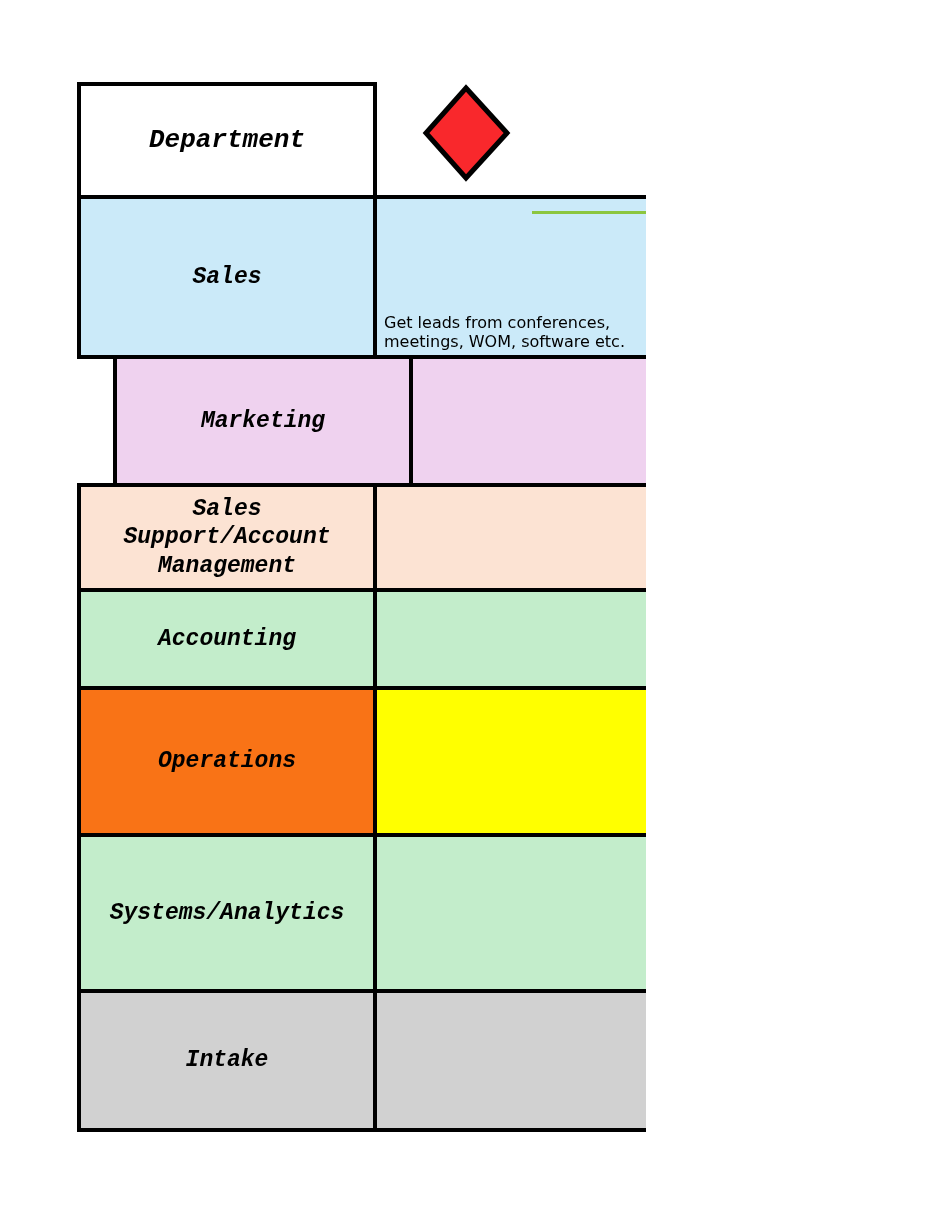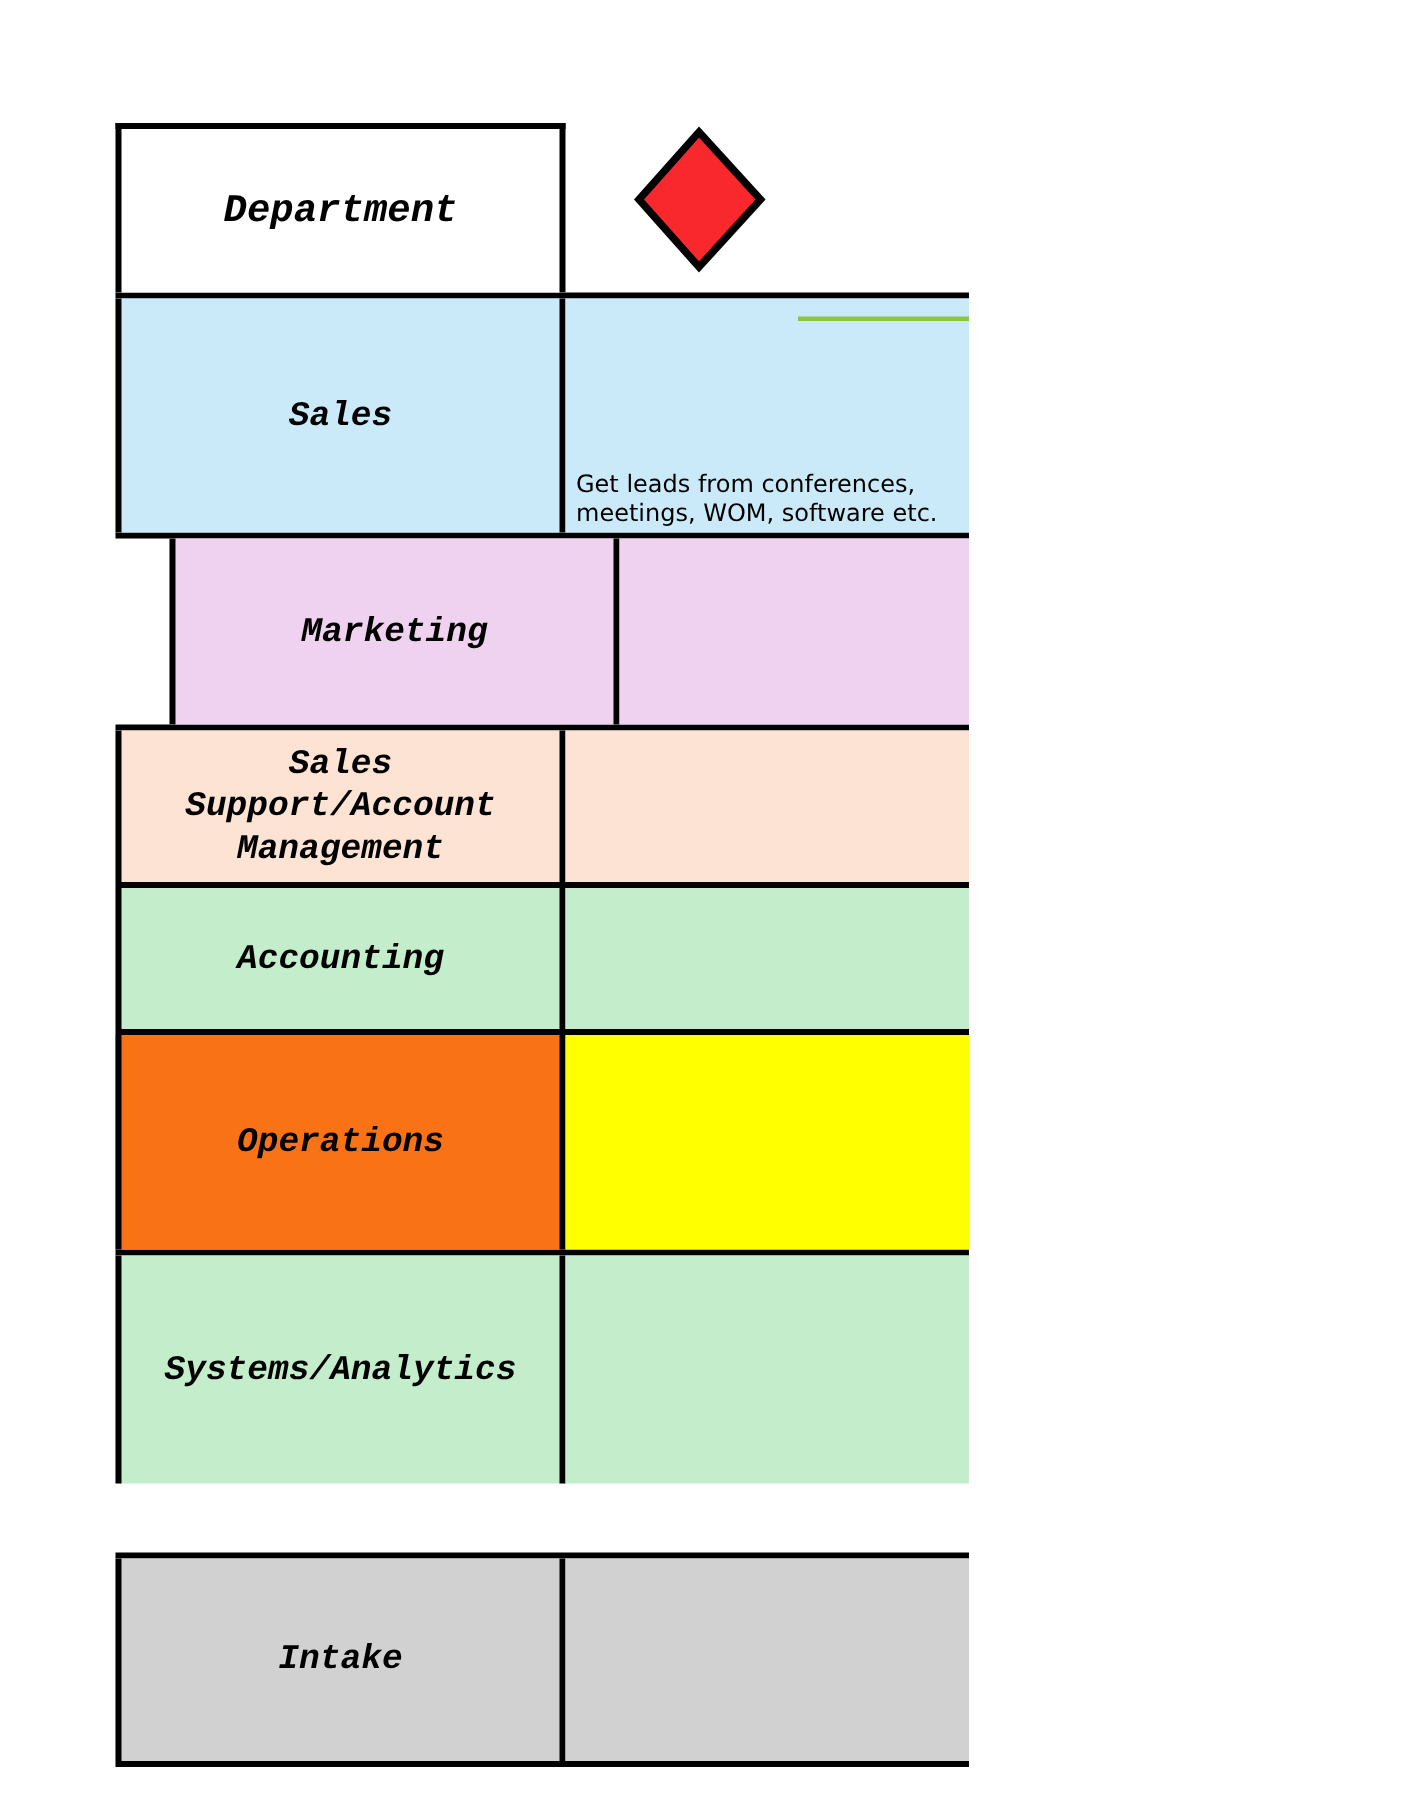--- a/index.html
+++ b/index.html
@@ -26,21 +26,21 @@
   }
   .header-label { font-size:26px; }
   
   .rh-header { height:113px; }
   .rh-sales { height:160px; }
   .rh-marketing { height:128px;padding-left:36px; }
   .rh-sales-support { height:105px; }
   .rh-accounting { height:98px; }
   .rh-operations { height:147px; }
   .rh-systems { height:156px; }
-  .rh-intake { height:143px;margin-top:46px; }
+  .rh-intake { height:143px; }
   .note {
     position:absolute; left:384px; top:313px; width:264px;
     font-size:16px; line-height:19px; color:#000;
     white-space:pre-line; text-align:left;
   }
   .connector-line {
     position:absolute; left:532px; top:211px; width:114px; height:3px;
   }
   .diamond-svg { position:absolute; left:419px; top:81px; }
 </style>

